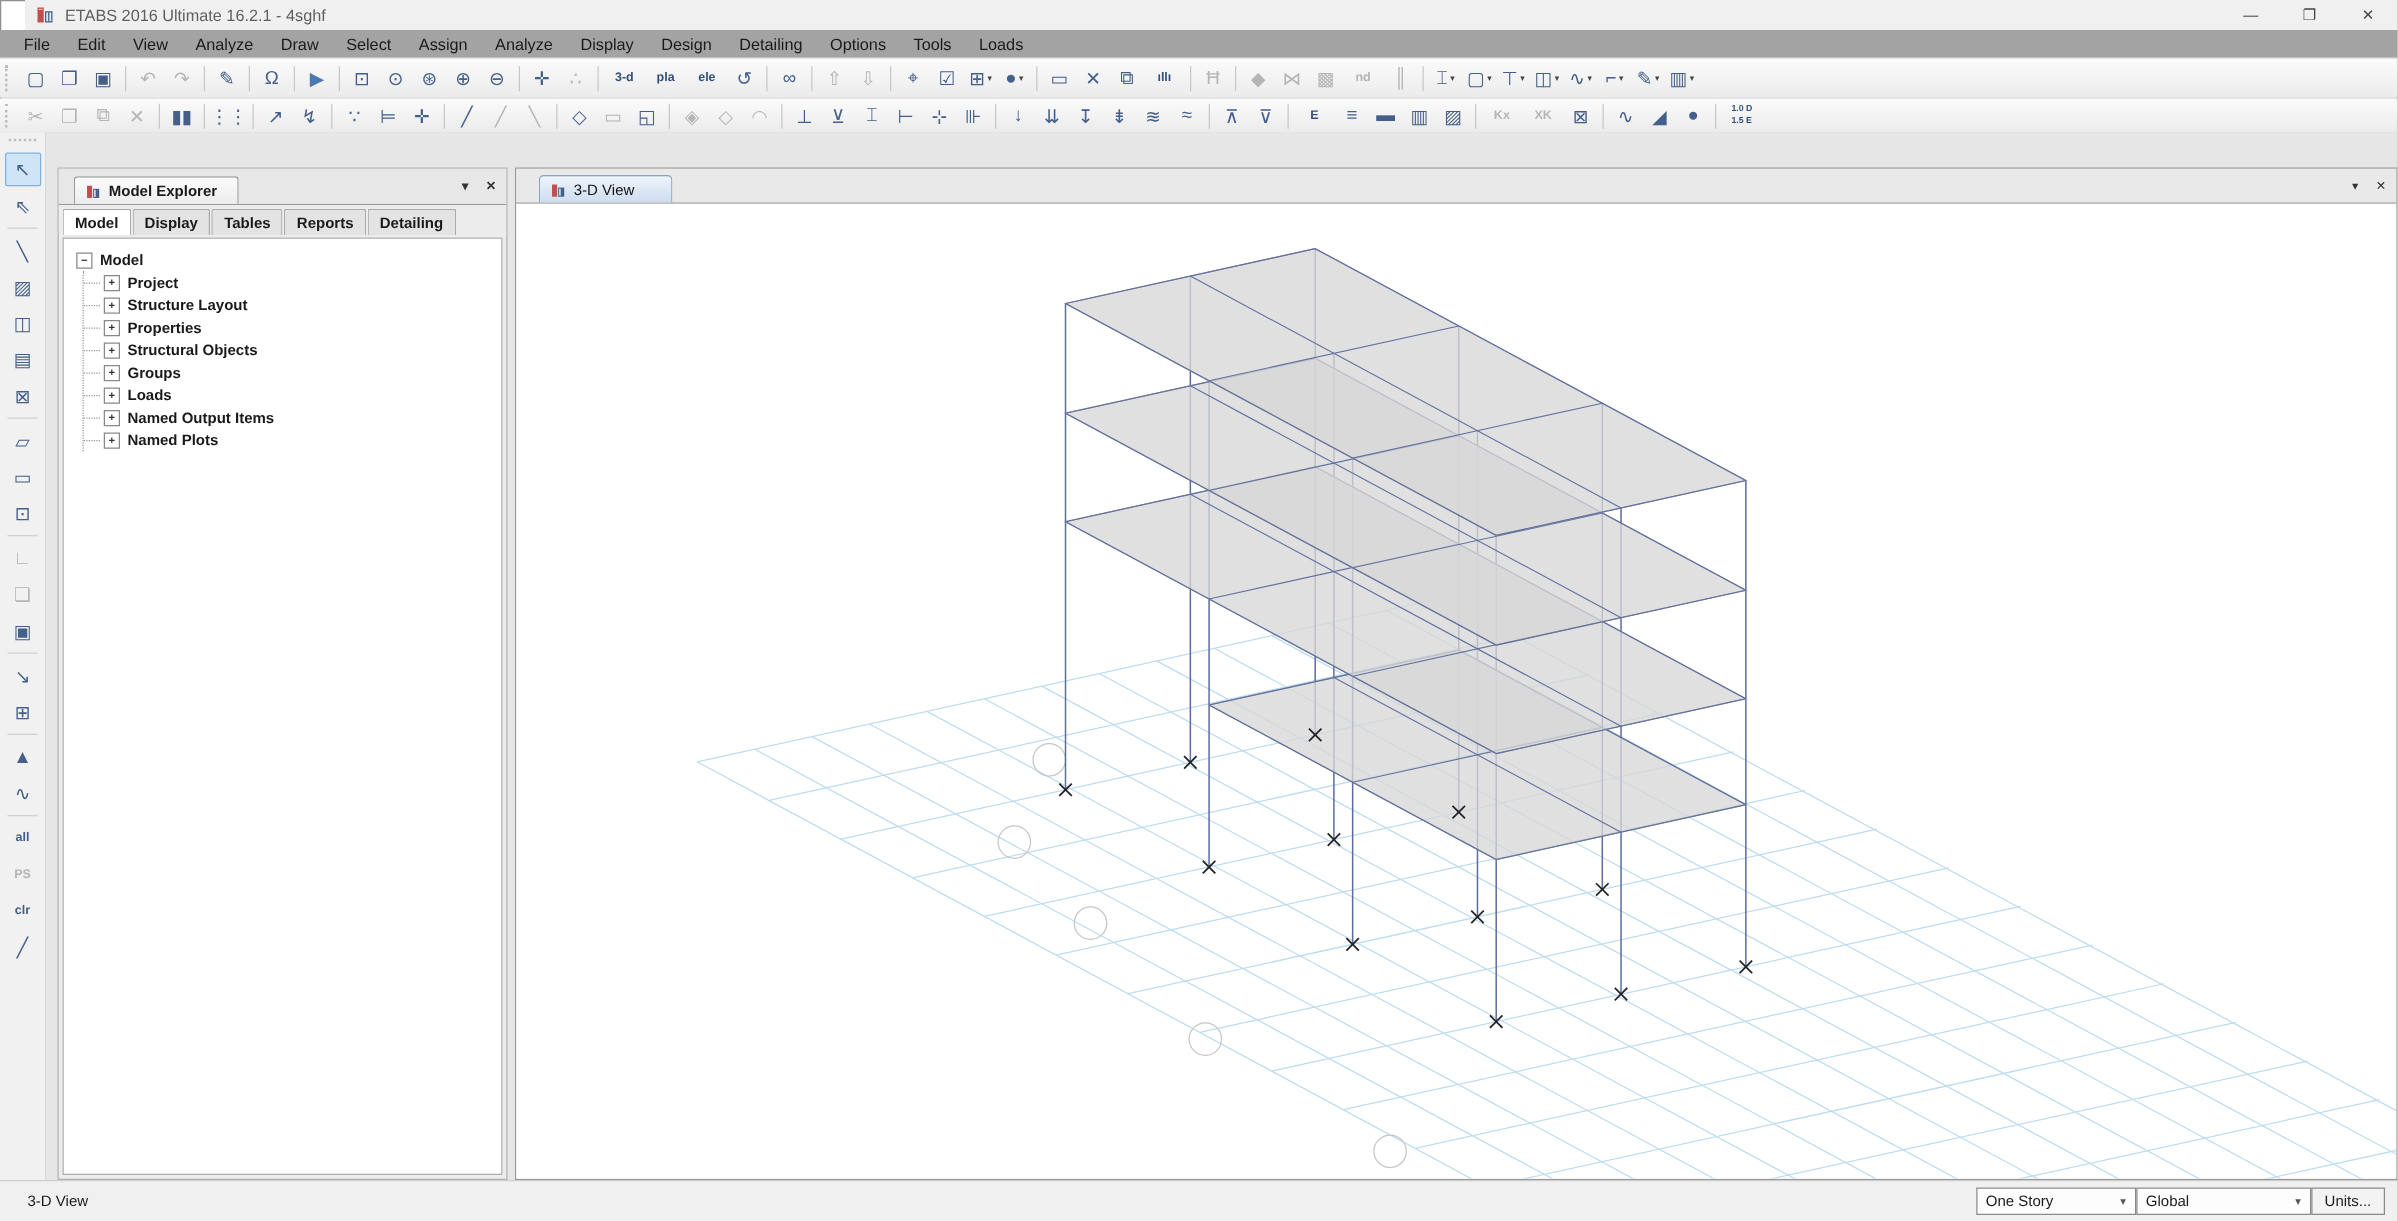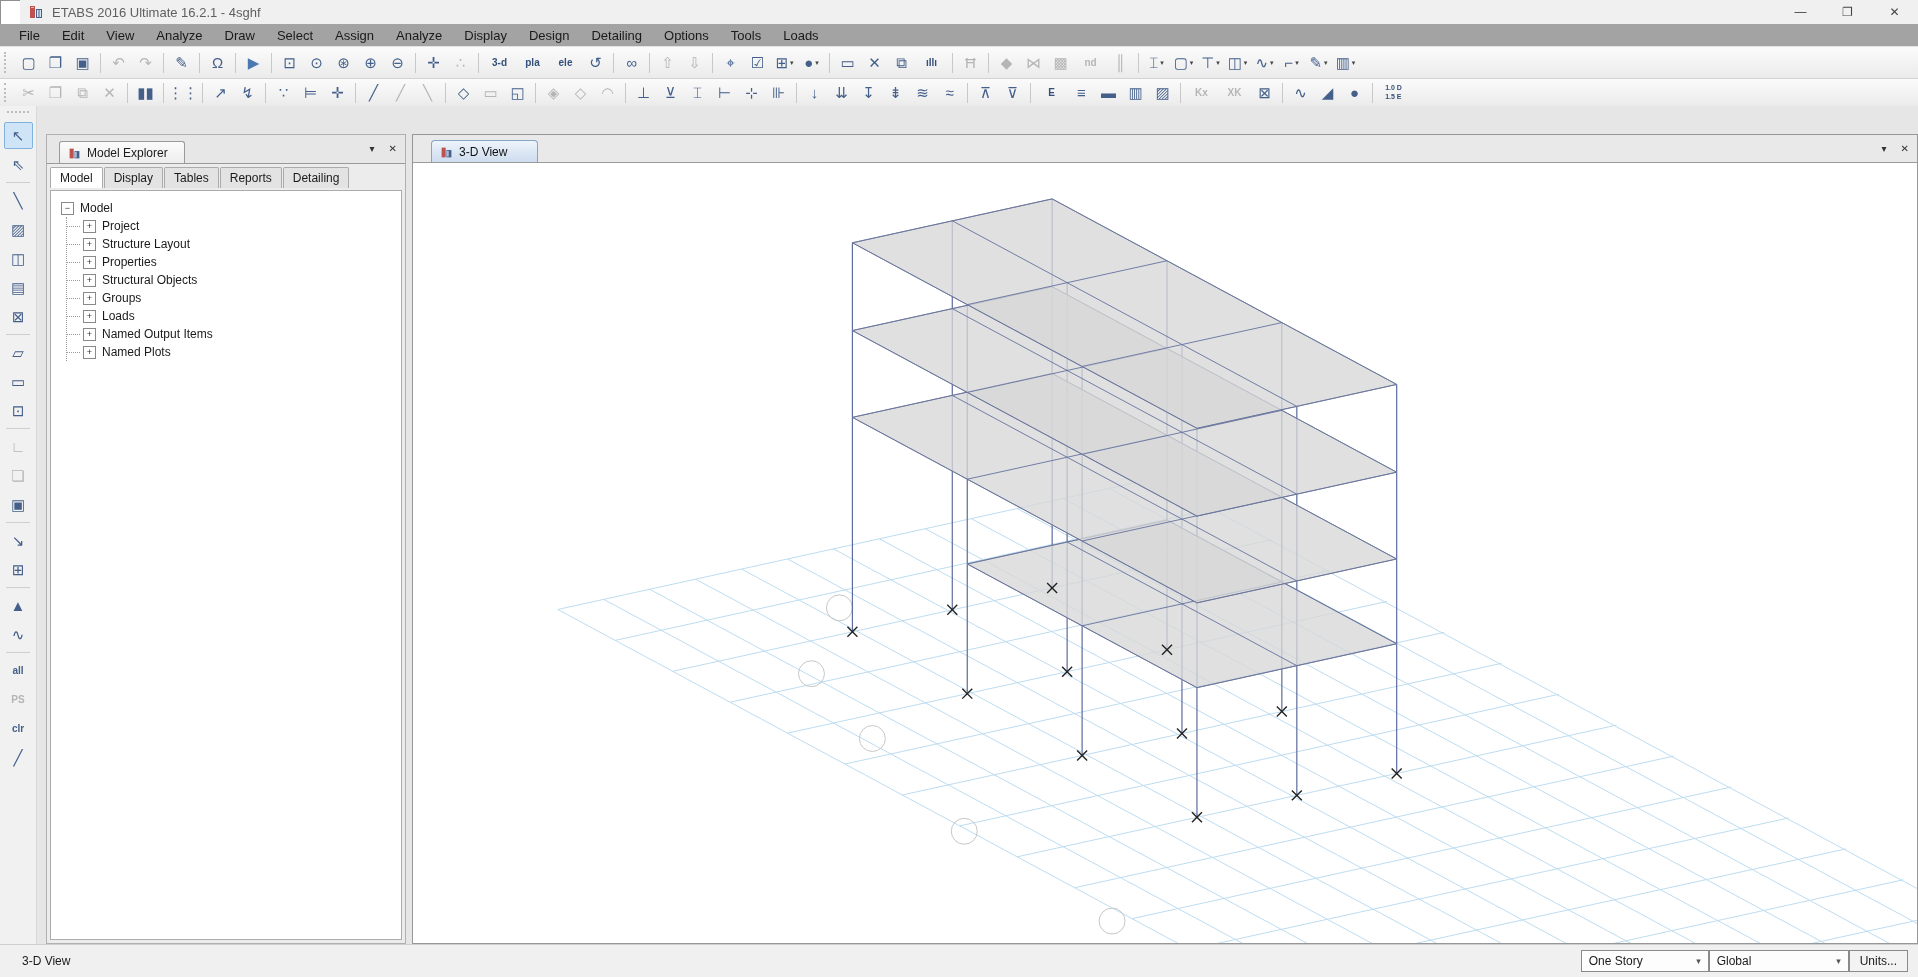--- a/index.html
+++ b/index.html
@@ -33,21 +33,21 @@
   .dock{position:absolute;left:0;right:0;top:106px;bottom:33px;background:#e6e6e6;}
   
   .side-toolbar{position:absolute;left:0;top:106px;bottom:33px;width:37px;background:#f1f1f1;border-right:1px solid #d8d8d8;display:flex;flex-direction:column;align-items:center;padding-top:3px;box-sizing:border-box;}
   .side-grip{height:4px;width:60%;border-top:2px dotted #bdbdbd;margin:2px 0 4px 0;}
   .side-tool{width:29px;height:27px;display:flex;align-items:center;justify-content:center;color:#44608a;font-size:15px;margin:1px 0;box-sizing:border-box;border-radius:2px;}
   .side-tool.active{background:#cfe5f7;border:1px solid #7fb2df;}
   .side-tool.text-glyph{font-size:10px;font-weight:bold;}
   .side-tool.disabled{color:#b5b5b5;}
   .side-sep{width:24px;height:1px;background:#cfcfcf;margin:3px 0;}
   
-  .explorer{position:absolute;left:46px;top:134px;width:360px;bottom:33px;background:#ececec;border:1px solid #b0b0b0;box-sizing:border-box;}
+  .explorer{position:absolute;left:46px;top:134px;width:360px;bottom:33px;background:#ececec;border:1px solid #b0b0b0;box-sizing:border-box;font-weight:bold;}
   .explorer-header{height:28px;display:flex;align-items:flex-end;position:relative;background:#e7e7e7;}
   .panel-tab{display:flex;gap:6px;align-items:center;background:linear-gradient(#fbfbfb,#ededed);border:1px solid #9a9a9a;border-bottom:none;border-radius:3px 3px 0 0;padding:4px 16px 3px 8px;margin-left:12px;font-size:12px;color:#1a1a1a;}
   .header-btns{position:absolute;right:8px;top:8px;display:flex;gap:14px;font-size:10px;color:#333;}
   .hbtn{cursor:default;}
   .subtabs{display:flex;background:#ececec;padding:3px 3px 0 3px;border-top:1px solid #9a9a9a;}
   .subtab{font-size:12px;padding:3px 9px;border:1px solid #ababab;border-bottom:none;background:#e3e3e3;border-radius:2px 2px 0 0;margin-right:1px;color:#1a1a1a;}
   .subtab.active{background:#fff;position:relative;top:0px;}
   .tree{position:absolute;top:55px;bottom:3px;left:3px;right:3px;background:#fff;border:1px solid #ababab;font-size:12px;padding:8px 4px 4px 10px;overflow:hidden;color:#1a1a1a;}
   .tree-row{display:flex;align-items:center;gap:6px;padding:2px 0;}
   .expander{width:11px;height:11px;border:1px solid #898989;display:flex;align-items:center;justify-content:center;font-size:9px;line-height:1;background:#fff;color:#333;flex:0 0 auto;}

